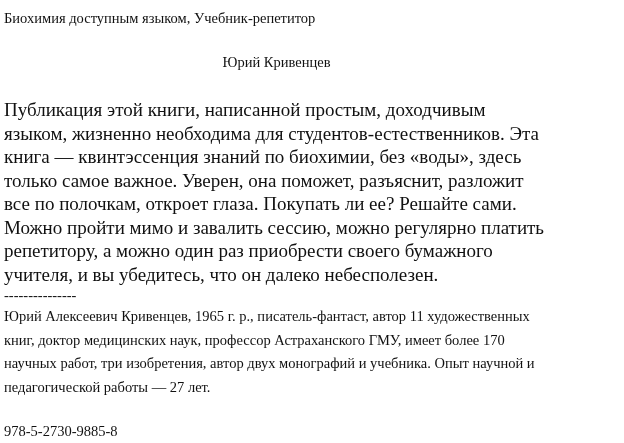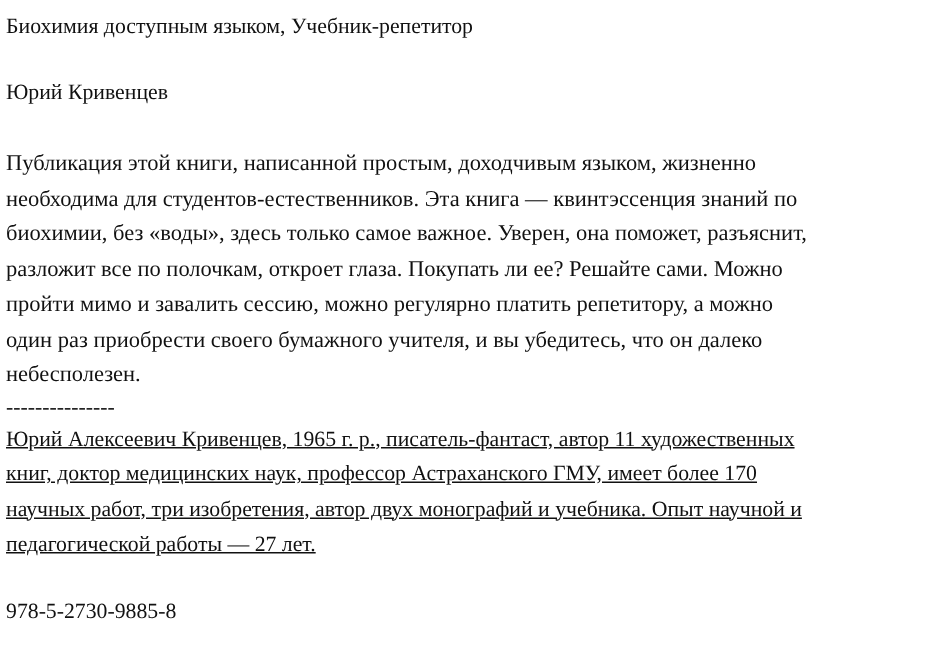--- a/index.html
+++ b/index.html
@@ -25,41 +25,41 @@
     font-size: 14.5px;
     line-height: 20px;
     margin: 0 0 24px 0;
     color: #111111;
   }
   .author-name {
     font-size: 14.5px;
     line-height: 20px;
     margin: 0 0 26px 0;
     color: #111111;
+    text-align: center;
   }
   .description {
-    font-size: 15px;
+    font-size: 19px;
     line-height: 23.5px;
     margin: 0;
     color: #111111;
     text-align: left;
   }
   .separator {
     font-size: 14.5px;
     line-height: 19px;
     margin: 0;
     letter-spacing: 0px;
     color: #111111;
   }
   .bio {
     font-size: 14.5px;
     line-height: 23.5px;
     margin: 0;
     color: #111111;
-    text-decoration: underline;
   }
   .isbn {
     font-size: 14.5px;
     line-height: 20px;
     margin: 22px 0 0 0;
     color: #111111;
   }
 </style>
 </head>
 <body>

